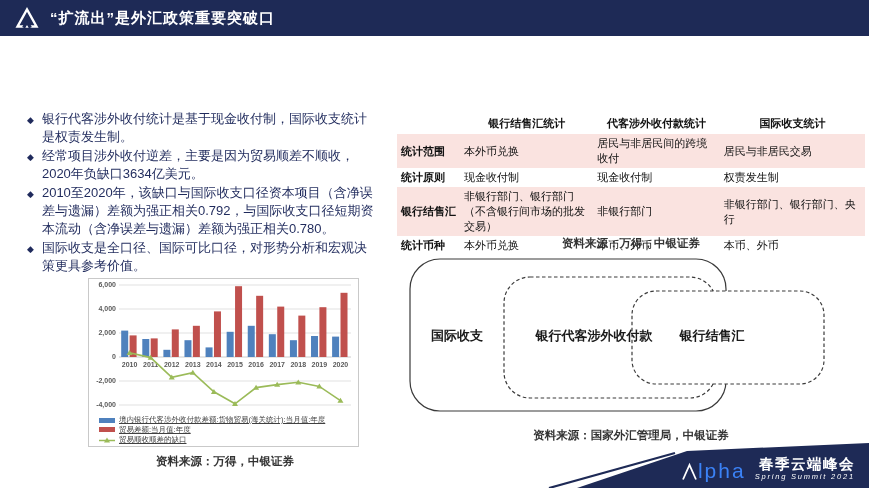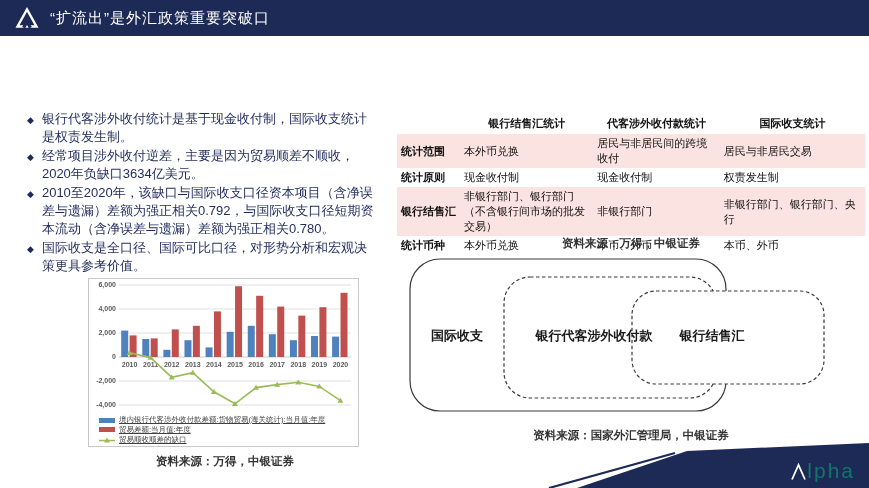--- a/index.html
+++ b/index.html
@@ -4,21 +4,21 @@
 <style>
   html,body{margin:0;padding:0;background:#fff;}
   .slide{
     position:relative;width:869px;height:488px;overflow:hidden;background:#fff;
     font-family:"Liberation Sans","DejaVu Sans",sans-serif;
   }
   
   .topbar{position:absolute;left:0;top:0;width:869px;height:36px;background:#1E2A56;
     display:flex;align-items:center;}
   .topbar .logo{margin-left:14px;margin-right:10px;display:flex;align-items:center;}
-  .topbar .headline{color:#fff;font-size:15px;font-weight:normal;letter-spacing:1px;}
+  .topbar .headline{color:#fff;font-size:15px;font-weight:bold;letter-spacing:1px;}
   
   .slide-title{position:absolute;left:0;top:52px;width:869px;text-align:center;
     color:#252F5F;font-size:23px;font-weight:bold;letter-spacing:0.5px;}
   
   .bullets{position:absolute;left:25px;top:110px;width:354px;margin:0;padding:0;list-style:none;}
   .bullets li{display:flex;margin-bottom:1px;color:#1F2A5C;font-size:13px;line-height:1.38;font-weight:500;}
   .bullets .diamond{flex:0 0 auto;color:#1F2A5C;font-size:9px;margin:4px 8px 0 2px;}
   
   .chart-box{position:absolute;left:88px;top:278px;width:271px;height:169px;
     border:1px solid #C9C9C9;background:#fff;box-sizing:border-box;}
@@ -40,21 +40,21 @@
   .table-source{position:absolute;left:397px;top:236px;width:468px;text-align:center;
     color:#333;font-size:11.5px;font-weight:bold;}
   
   .venn{position:absolute;left:400px;top:254px;}
   .venn text{font-family:"Liberation Sans","DejaVu Sans",sans-serif;font-size:13px;font-weight:bold;fill:#1a1a1a;}
   .diagram-source{position:absolute;left:397px;top:428px;width:468px;text-align:center;
     color:#333;font-size:11.5px;font-weight:bold;}
   
   .footer-band{position:absolute;right:0;bottom:0;width:330px;height:50px;}
   .footer-content{position:absolute;right:14px;bottom:7px;display:flex;align-items:flex-end;gap:9px;}
-  .brand{display:flex;align-items:flex-end;color:#0f766e;}
+  .brand{display:flex;align-items:flex-end;color:#3b82f6;}
   .brand .brand-rest{font-size:21px;font-weight:300;letter-spacing:2px;line-height:0.9;}
   .event-wrap{text-align:right;color:#fff;}
   .event-main{font-size:14.5px;font-weight:bold;letter-spacing:1.5px;line-height:1.05;}
   .event-sub{font-size:7.5px;font-style:italic;letter-spacing:1.8px;}
 </style>
 </head>
 <body>
 
 <div class="slide">
 
@@ -228,15 +228,19 @@
     <polygon points="38,50 148,13 330,5 330,50" fill="#1E2A56"></polygon>
     <line x1="10" y1="50" x2="136" y2="15" stroke="#1E2A56" stroke-width="2.2"></line>
   </svg>
   <div class="footer-content">
     <span class="brand">
       <svg width="17" height="19" viewBox="0 0 17 19">
         <path d="M2 17.5 L8.5 3 L15 17.5" fill="none" stroke="#ffffff" stroke-width="1.8"></path>
       </svg>
       <span class="brand-rest">lpha</span>
     </span>
+    <span class="event-wrap">
+      <div class="event-main">春季云端峰会</div>
+      <div class="event-sub">Spring Summit 2021</div>
+    </span>
   </div>
 
 </div>
 
 </body></html>

